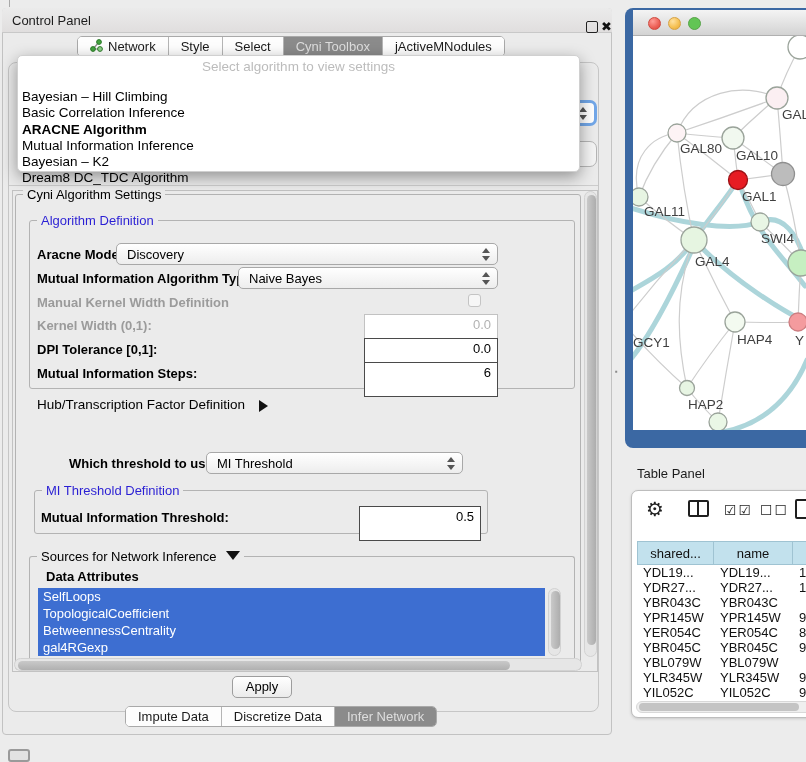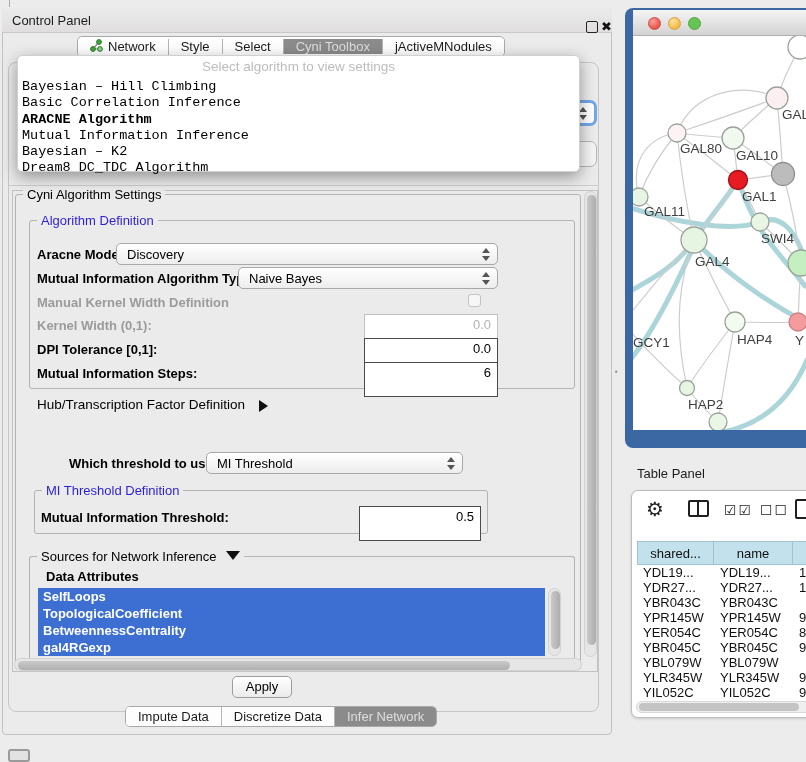--- a/index.html
+++ b/index.html
@@ -18,38 +18,38 @@
       border:1.6px solid #222;border-radius:2px;}
   #cp-close{position:absolute;left:599px;top:11px;font-size:13px;font-weight:bold;color:#111;
       font-family:"DejaVu Sans",sans-serif;}
   
   .segbar{position:absolute;display:flex;background:#ffffff;border:1px solid #a9a9a9;
       border-radius:5px;overflow:hidden;height:21px;box-sizing:border-box;}
   .seg{display:flex;align-items:center;gap:5px;padding:0 12px;font-size:13px;color:#1a1a1a;
       border-right:1px solid #b5b5b5;background:#fdfdfd;white-space:nowrap;}
   .seg:last-child{border-right:none;}
   .seg.sel{background:#8b8b8b;color:#dedede;}
-  #top-tabs{left:77px;top:36px;align-items:center;}
+  #top-tabs{left:77px;top:36px;}
   #bottom-tabs{left:125px;top:706px;z-index:6;}
   
   #cp-outer{position:absolute;left:8px;top:62px;width:591px;height:650px;
       border:1px solid #c6c6c6;border-radius:8px;box-sizing:border-box;background:#ebebeb;}
   
   .frag-combo-focus{position:absolute;left:560px;top:100px;width:37px;height:26px;
       background:#fff;border:3px solid #72a7e8;border-radius:7px;box-sizing:border-box;z-index:4;}
   .frag-combo-gray{position:absolute;left:560px;top:141px;width:37px;height:26px;
       background:#f4f4f4;border:1px solid #b5b5b5;border-radius:7px;box-sizing:border-box;z-index:4;}
   #frag-divider{position:absolute;left:9px;top:185px;width:589px;height:1px;background:#cccccc;z-index:4;}
   
   #algo-popup{position:absolute;left:17px;top:55px;width:563px;height:117px;background:#ffffff;
       border:1px solid #d0d0d0;border-radius:5px;box-shadow:0 5px 16px rgba(0,0,0,.38);
       z-index:50;box-sizing:border-box;}
   #algo-placeholder{position:absolute;left:0;top:3px;width:100%;text-align:center;
       font-size:13.5px;color:#bcbcbc;}
-  #algo-list{position:absolute;left:3px;top:23px;width:557px;font-family:Liberation Mono, monospace;}
+  #algo-list{position:absolute;left:3px;top:33px;width:557px;}
   .pop-item{font-size:13.5px;line-height:16.3px;color:#000;padding-left:1px;white-space:nowrap;}
   .pop-item.bold{font-weight:bold;}
   
   #settings-box{position:absolute;left:12px;top:190px;width:586px;height:482px;
       border:1px solid #c2c2c2;box-sizing:border-box;background:#ebebeb;}
   .groupbox{position:absolute;border:1px solid #b3b3b3;border-radius:3px;box-sizing:border-box;}
   .gtitle{position:absolute;top:-8px;left:7px;background:#ebebeb;padding:0 4px;font-size:13px;
       color:#000;white-space:nowrap;}
   .gtitle.blue{color:#2a1fd4;}
   .gtitle.green{color:#1ecf1e;}
@@ -66,21 +66,21 @@
   .tfield{position:absolute;height:35px;background:#fff;border:1.4px solid #4a4a4a;
       box-sizing:border-box;font-size:13px;color:#000;text-align:right;padding:2px 6px 0 6px;}
   .tfield.dis{border:1px solid #c2c2c2;color:#b2b2b2;}
   .cbox{position:absolute;width:13px;height:13px;border:1px solid #c4c4c4;border-radius:3px;
       background:#f6f6f6;box-sizing:border-box;}
   .tri-right{display:inline-block;width:0;height:0;border-top:6px solid transparent;
       border-bottom:6px solid transparent;border-left:9px solid #111;vertical-align:-1px;}
   .tri-down{display:inline-block;width:0;height:0;border-left:7px solid transparent;
       border-right:7px solid transparent;border-top:9px solid #111;vertical-align:1px;}
   
-  #attr-list{position:absolute;left:38px;top:588px;width:532px;height:87px;overflow:hidden;font-weight:bold;}
+  #attr-list{position:absolute;left:38px;top:588px;width:532px;height:87px;overflow:hidden;}
   .attr-item{height:17px;line-height:17px;font-size:13px;color:#fff;background:#3d6ed1;
       width:507px;padding-left:5px;box-sizing:border-box;white-space:nowrap;}
   
   .sb-track-v{position:absolute;background:#e6e6e6;border:1px solid #d2d2d2;border-radius:7px;box-sizing:border-box;}
   .sb-thumb-v{position:absolute;background:linear-gradient(90deg,#c9c9c9,#adadad);border-radius:6px;}
   .sb-track-h{position:absolute;background:#e6e6e6;border:1px solid #d2d2d2;border-radius:7px;box-sizing:border-box;}
   .sb-thumb-h{position:absolute;background:linear-gradient(#c9c9c9,#b0b0b0);border-radius:6px;}
   
   #apply-btn{position:absolute;left:232px;top:676px;width:60px;height:22px;
       background:linear-gradient(#ffffff,#ebebeb);border:1px solid #9d9d9d;border-radius:5px;

